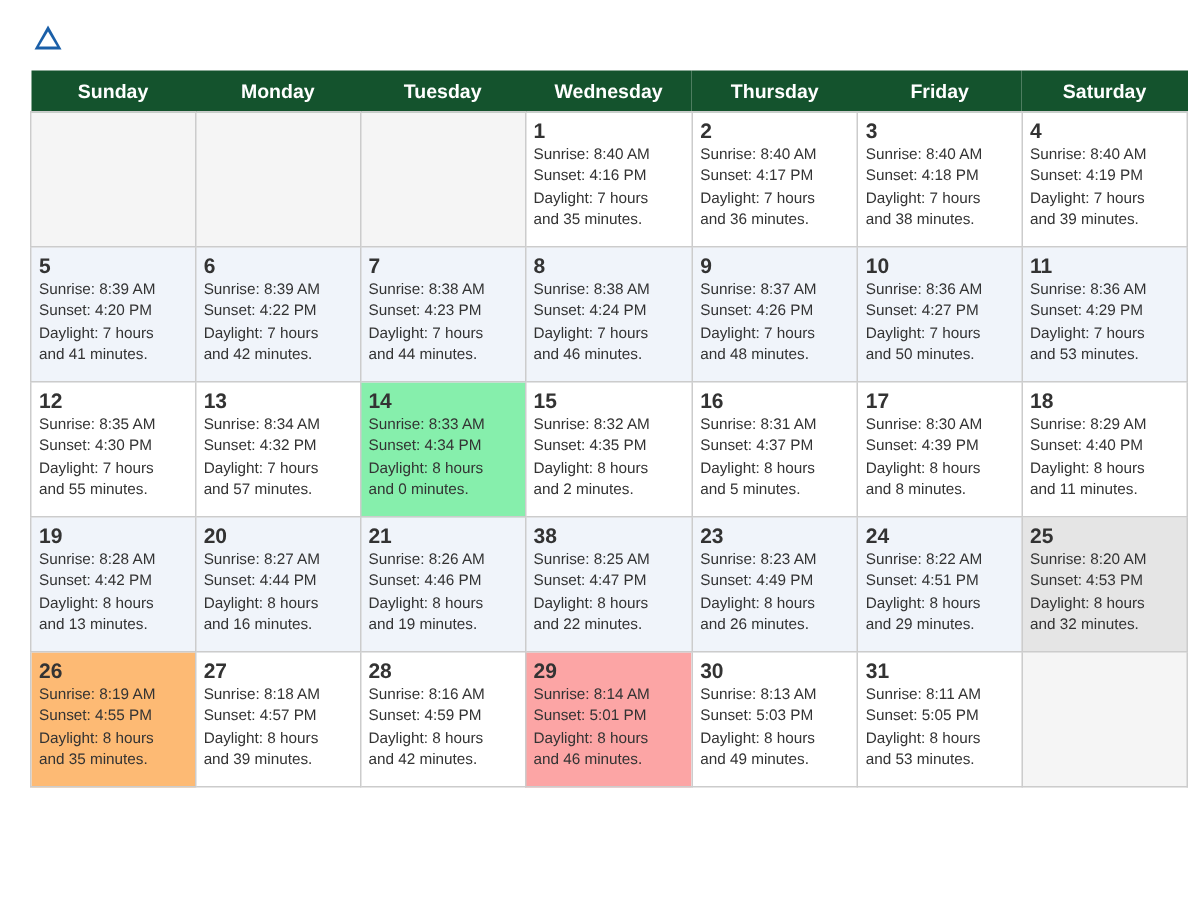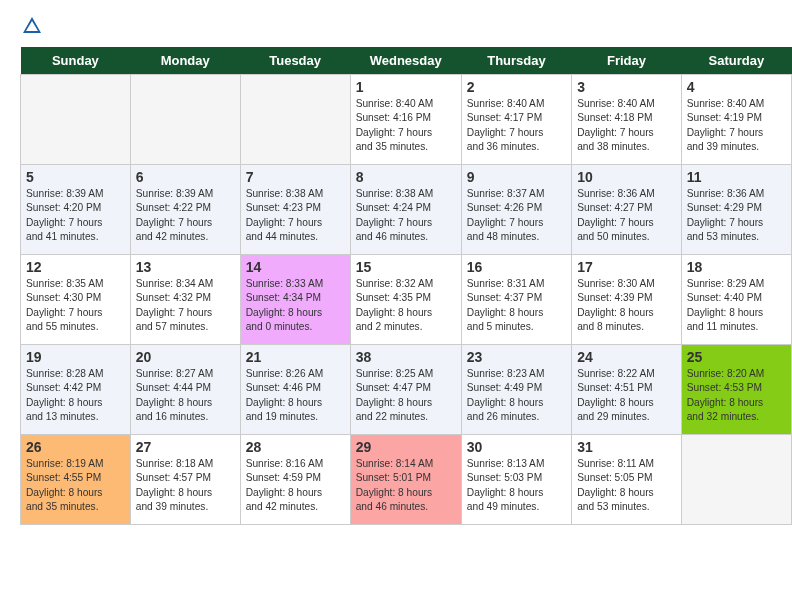--- a/index.html
+++ b/index.html
@@ -119,21 +119,21 @@
         </tr>
         <tr class="week-row">
           <td class="day-cell" style="background: rgb(255, 255, 255);">
             <div class="day-number">12</div>
             <div class="day-info"><span>Sunrise: 8:35 AM</span><br><span>Sunset: 4:30 PM</span><br><span>Daylight: 7 hours</span><br><span>and 55 minutes.</span></div>
           </td>
           <td class="day-cell" style="background: rgb(255, 255, 255);">
             <div class="day-number">13</div>
             <div class="day-info"><span>Sunrise: 8:34 AM</span><br><span>Sunset: 4:32 PM</span><br><span>Daylight: 7 hours</span><br><span>and 57 minutes.</span></div>
           </td>
-          <td class="day-cell" style="background: #f0abfc; margin-left: 44px;">
+          <td class="day-cell" style="background: #86efac; margin-left: 44px;">
             <div class="day-number">14</div>
             <div class="day-info"><span>Sunrise: 8:33 AM</span><br><span>Sunset: 4:34 PM</span><br><span>Daylight: 8 hours</span><br><span>and 0 minutes.</span></div>
           </td>
           <td class="day-cell" style="background: rgb(255, 255, 255);">
             <div class="day-number">15</div>
             <div class="day-info"><span>Sunrise: 8:32 AM</span><br><span>Sunset: 4:35 PM</span><br><span>Daylight: 8 hours</span><br><span>and 2 minutes.</span></div>
           </td>
           <td class="day-cell" style="background: rgb(255, 255, 255);">
             <div class="day-number">16</div>
             <div class="day-info"><span>Sunrise: 8:31 AM</span><br><span>Sunset: 4:37 PM</span><br><span>Daylight: 8 hours</span><br><span>and 5 minutes.</span></div>
@@ -165,21 +165,21 @@
             <div class="day-info"><span>Sunrise: 8:25 AM</span><br><span>Sunset: 4:47 PM</span><br><span>Daylight: 8 hours</span><br><span>and 22 minutes.</span></div>
           </td>
           <td class="day-cell" style="background: rgb(240, 244, 250);">
             <div class="day-number">23</div>
             <div class="day-info"><span>Sunrise: 8:23 AM</span><br><span>Sunset: 4:49 PM</span><br><span>Daylight: 8 hours</span><br><span>and 26 minutes.</span></div>
           </td>
           <td class="day-cell" style="background: rgb(240, 244, 250);">
             <div class="day-number">24</div>
             <div class="day-info"><span>Sunrise: 8:22 AM</span><br><span>Sunset: 4:51 PM</span><br><span>Daylight: 8 hours</span><br><span>and 29 minutes.</span></div>
           </td>
-          <td class="day-cell" style="background: #84cc16;">
+          <td class="day-cell" style="background: #e5e5e5;">
             <div class="day-number">25</div>
             <div class="day-info"><span>Sunrise: 8:20 AM</span><br><span>Sunset: 4:53 PM</span><br><span>Daylight: 8 hours</span><br><span>and 32 minutes.</span></div>
           </td>
         </tr>
         <tr class="week-row">
           <td class="day-cell" style="background: #fdba74;">
             <div class="day-number">26</div>
             <div class="day-info"><span>Sunrise: 8:19 AM</span><br><span>Sunset: 4:55 PM</span><br><span>Daylight: 8 hours</span><br><span>and 35 minutes.</span></div>
           </td>
           <td class="day-cell" style="background: rgb(255, 255, 255);">

